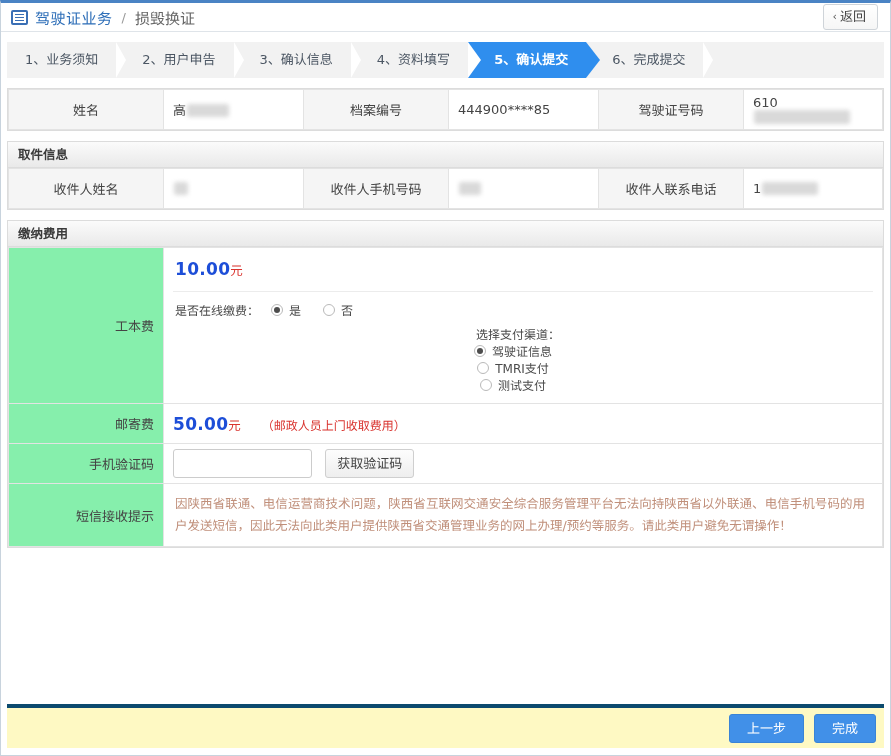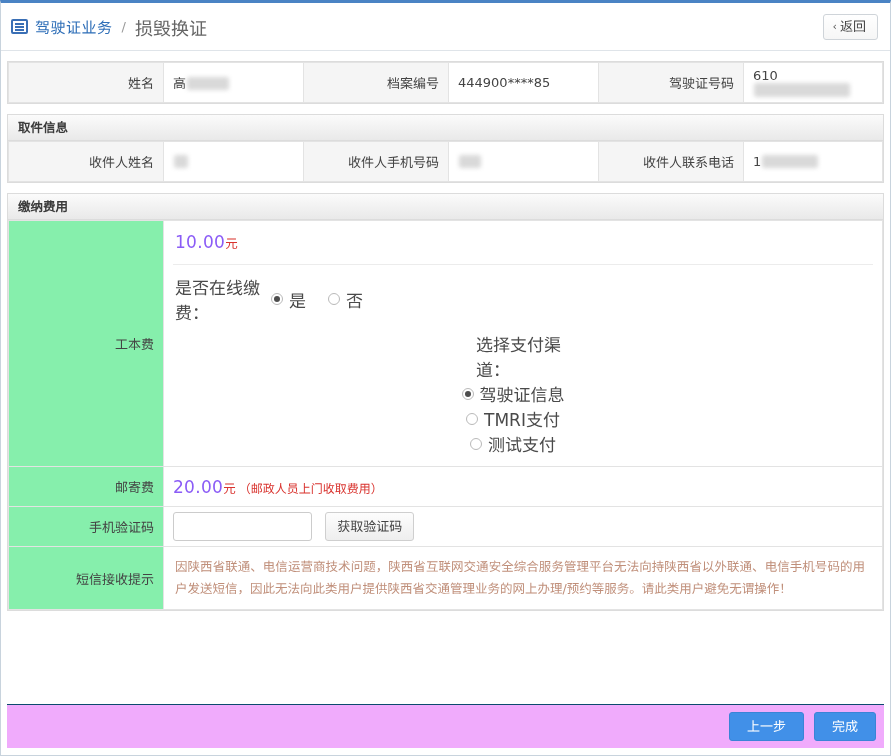--- a/index.html
+++ b/index.html
@@ -15,21 +15,21 @@
     width: 891px; height: 756px;
     position: relative;
     background: #fff;
     overflow: hidden;
     border: 1px solid #c8d3dd;
     border-top: 3px solid #4a83c4;
   }
 
   
   .topbar {
-    height: 48px;
+    height: 29px;
     display: flex; align-items: center;
     justify-content: space-between;
     padding: 0 12px 0 10px;
     border-bottom: 1px solid #dfe4e9;
     background: #fff;
   }
   .crumb { display: flex; align-items: center; gap: 7px; }
   .crumb-icon {
     width: 17px; height: 15px;
     border: 2px solid #3a6fb5;
@@ -43,21 +43,21 @@
     content: ""; position: absolute;
     left: 2px; top: 2px; width: 9px; height: 1.5px;
     background: #3a6fb5;
     box-shadow: 0 3px 0 #3a6fb5, 0 6px 0 #3a6fb5;
   }
   .crumb-main {
     color: #2f6fb8; font-size: 15px;
     letter-spacing: .5px;
   }
   .crumb-sep { color: #999; font-size: 13px; margin: 0 2px; }
-  .crumb-sub { color: #666; font-size: 18px; }
+  .crumb-sub { color: #666; font-size: 15px; }
 
   .back-btn {
     border: 1px solid #cfd4d9;
     background: linear-gradient(#ffffff, #f6f6f6);
     border-radius: 3px;
     padding: 5px 11px 6px 9px;
     font-size: 13px; color: #444;
     cursor: pointer;
     line-height: 1;
     display: inline-flex; align-items: center; gap: 3px;
@@ -138,21 +138,21 @@
   table.grid td {
     border: 1px solid #e3e3e3;
     height: 40px;
     padding: 0 9px;
     font-size: 13px;
     vertical-align: middle;
     color: #444;
   }
   td.lbl {
     background: #f5f5f5;
-    text-align: right;
+    text-align: center;
     color: #4a4a4a;
     white-space: nowrap;
   }
   td.val { background: #fff; color: #333; }
 
   
   .redact {
     display: inline-block;
     height: 13px;
     vertical-align: -2px;
@@ -164,37 +164,37 @@
   .redact.tall { height: 14px; }
 
   
   td.fee-lbl {
     background: #86efac;
     text-align: right;
     white-space: nowrap;
     vertical-align: middle;
   }
   .fee-amount {
-    color: #8b5cf6;
+    color: #1d4ed8;
     font-size: 17px;
-    font-weight: normal;
+    font-weight: bold;
     letter-spacing: .3px;
     margin-top: 32px;
   }
   .fee-unit { font-size: 12.5px; color: #d9332e; font-weight: normal; }
-  .fee-note { color: #d9332e; font-size: 12px; margin-left: 3px; }
+  .fee-note { color: #d9332e; font-size: 12px; margin-left: 21px; }
   .fee-top {
     padding: 11px 0 12px 2px;
     border-bottom: 1px solid #ececec;
   }
   .fee-opts { padding: 9px 0 10px 2px; }
   .opt-row {
     display: flex; align-items: center;
     margin-bottom: 7px;
-    font-size: 17px; color: #4a4a4a;
+    font-size: 12px; color: #4a4a4a;
   }
   .opt-row:last-child { margin-bottom: 0; flex-direction: column; }
   .opt-label { width: 96px; }
   .radio-wrap {
     display: inline-flex; align-items: center;
     margin-right: 22px; cursor: pointer;
     color: #4a4a4a;
   }
   .radio {
     width: 12px; height: 12px;
@@ -244,27 +244,27 @@
     line-height: 22px;
     padding: 9px 8px 9px 2px;
     text-align: justify;
   }
 
   
   .footer {
     position: absolute;
     left: 6px; right: 6px; bottom: 7px;
     height: 44px;
-    border-top: 1px solid #0c4a6e;
+    border-top: 4px solid #0c4a6e;
     display: flex;
     align-items: center;
     justify-content: flex-end;
     gap: 10px;
     padding-right: 8px;
-    background: #f0abfc;
+    background: #fef9c3;
   }
   .btn-primary {
     background: #4190e8;
     border: 1px solid #3a84d6;
     color: #fff;
     font-size: 13px;
     border-radius: 3px;
     padding: 7px 17px;
     cursor: pointer;
     line-height: 1;
@@ -282,20 +282,28 @@
       <span class="crumb-main">驾驶证业务</span>
       <span class="crumb-sep">/</span>
       <span class="crumb-sub">损毁换证</span>
     </div>
     <div class="back-btn">
       <span class="chev">‹</span>
       <span>返回</span>
     </div>
   </div>
 
+  <div class="steps">
+    <div class="step"><span>1、业务须知</span></div>
+    <div class="step"><span>2、用户申告</span></div>
+    <div class="step"><span>3、确认信息</span></div>
+    <div class="step"><span>4、资料填写</span></div>
+    <div class="step active"><span>5、确认提交</span></div>
+    <div class="step"><span>6、完成提交</span></div>
+  </div>
 
   <div class="panel">
     <table class="grid">
       <colgroup>
         <col style="width:155px">
           <col style="width:140px">
         <col style="width:145px">
           <col style="width:150px">
         <col style="width:145px">
           <col>
@@ -379,21 +387,21 @@
                 <span>测试支付</span>
               </span>
             </div>
           </div>
         </td>
       </tr>
 
       <tr>
         <td class="fee-lbl">邮寄费</td>
         <td class="val">
-          <span class="fee-amount">20.00</span><span class="fee-unit">元</span><span class="fee-note">（邮政人员上门收取费用）</span>
+          <span class="fee-amount">50.00</span><span class="fee-unit">元</span><span class="fee-note">（邮政人员上门收取费用）</span>
         </td>
       </tr>
 
       <tr>
         <td class="fee-lbl">手机验证码</td>
         <td class="val code-cell">
           <input class="code-input" type="text" value="" placeholder="" style="">
           <span class="code-btn">获取验证码</span>
         </td>
       </tr>

